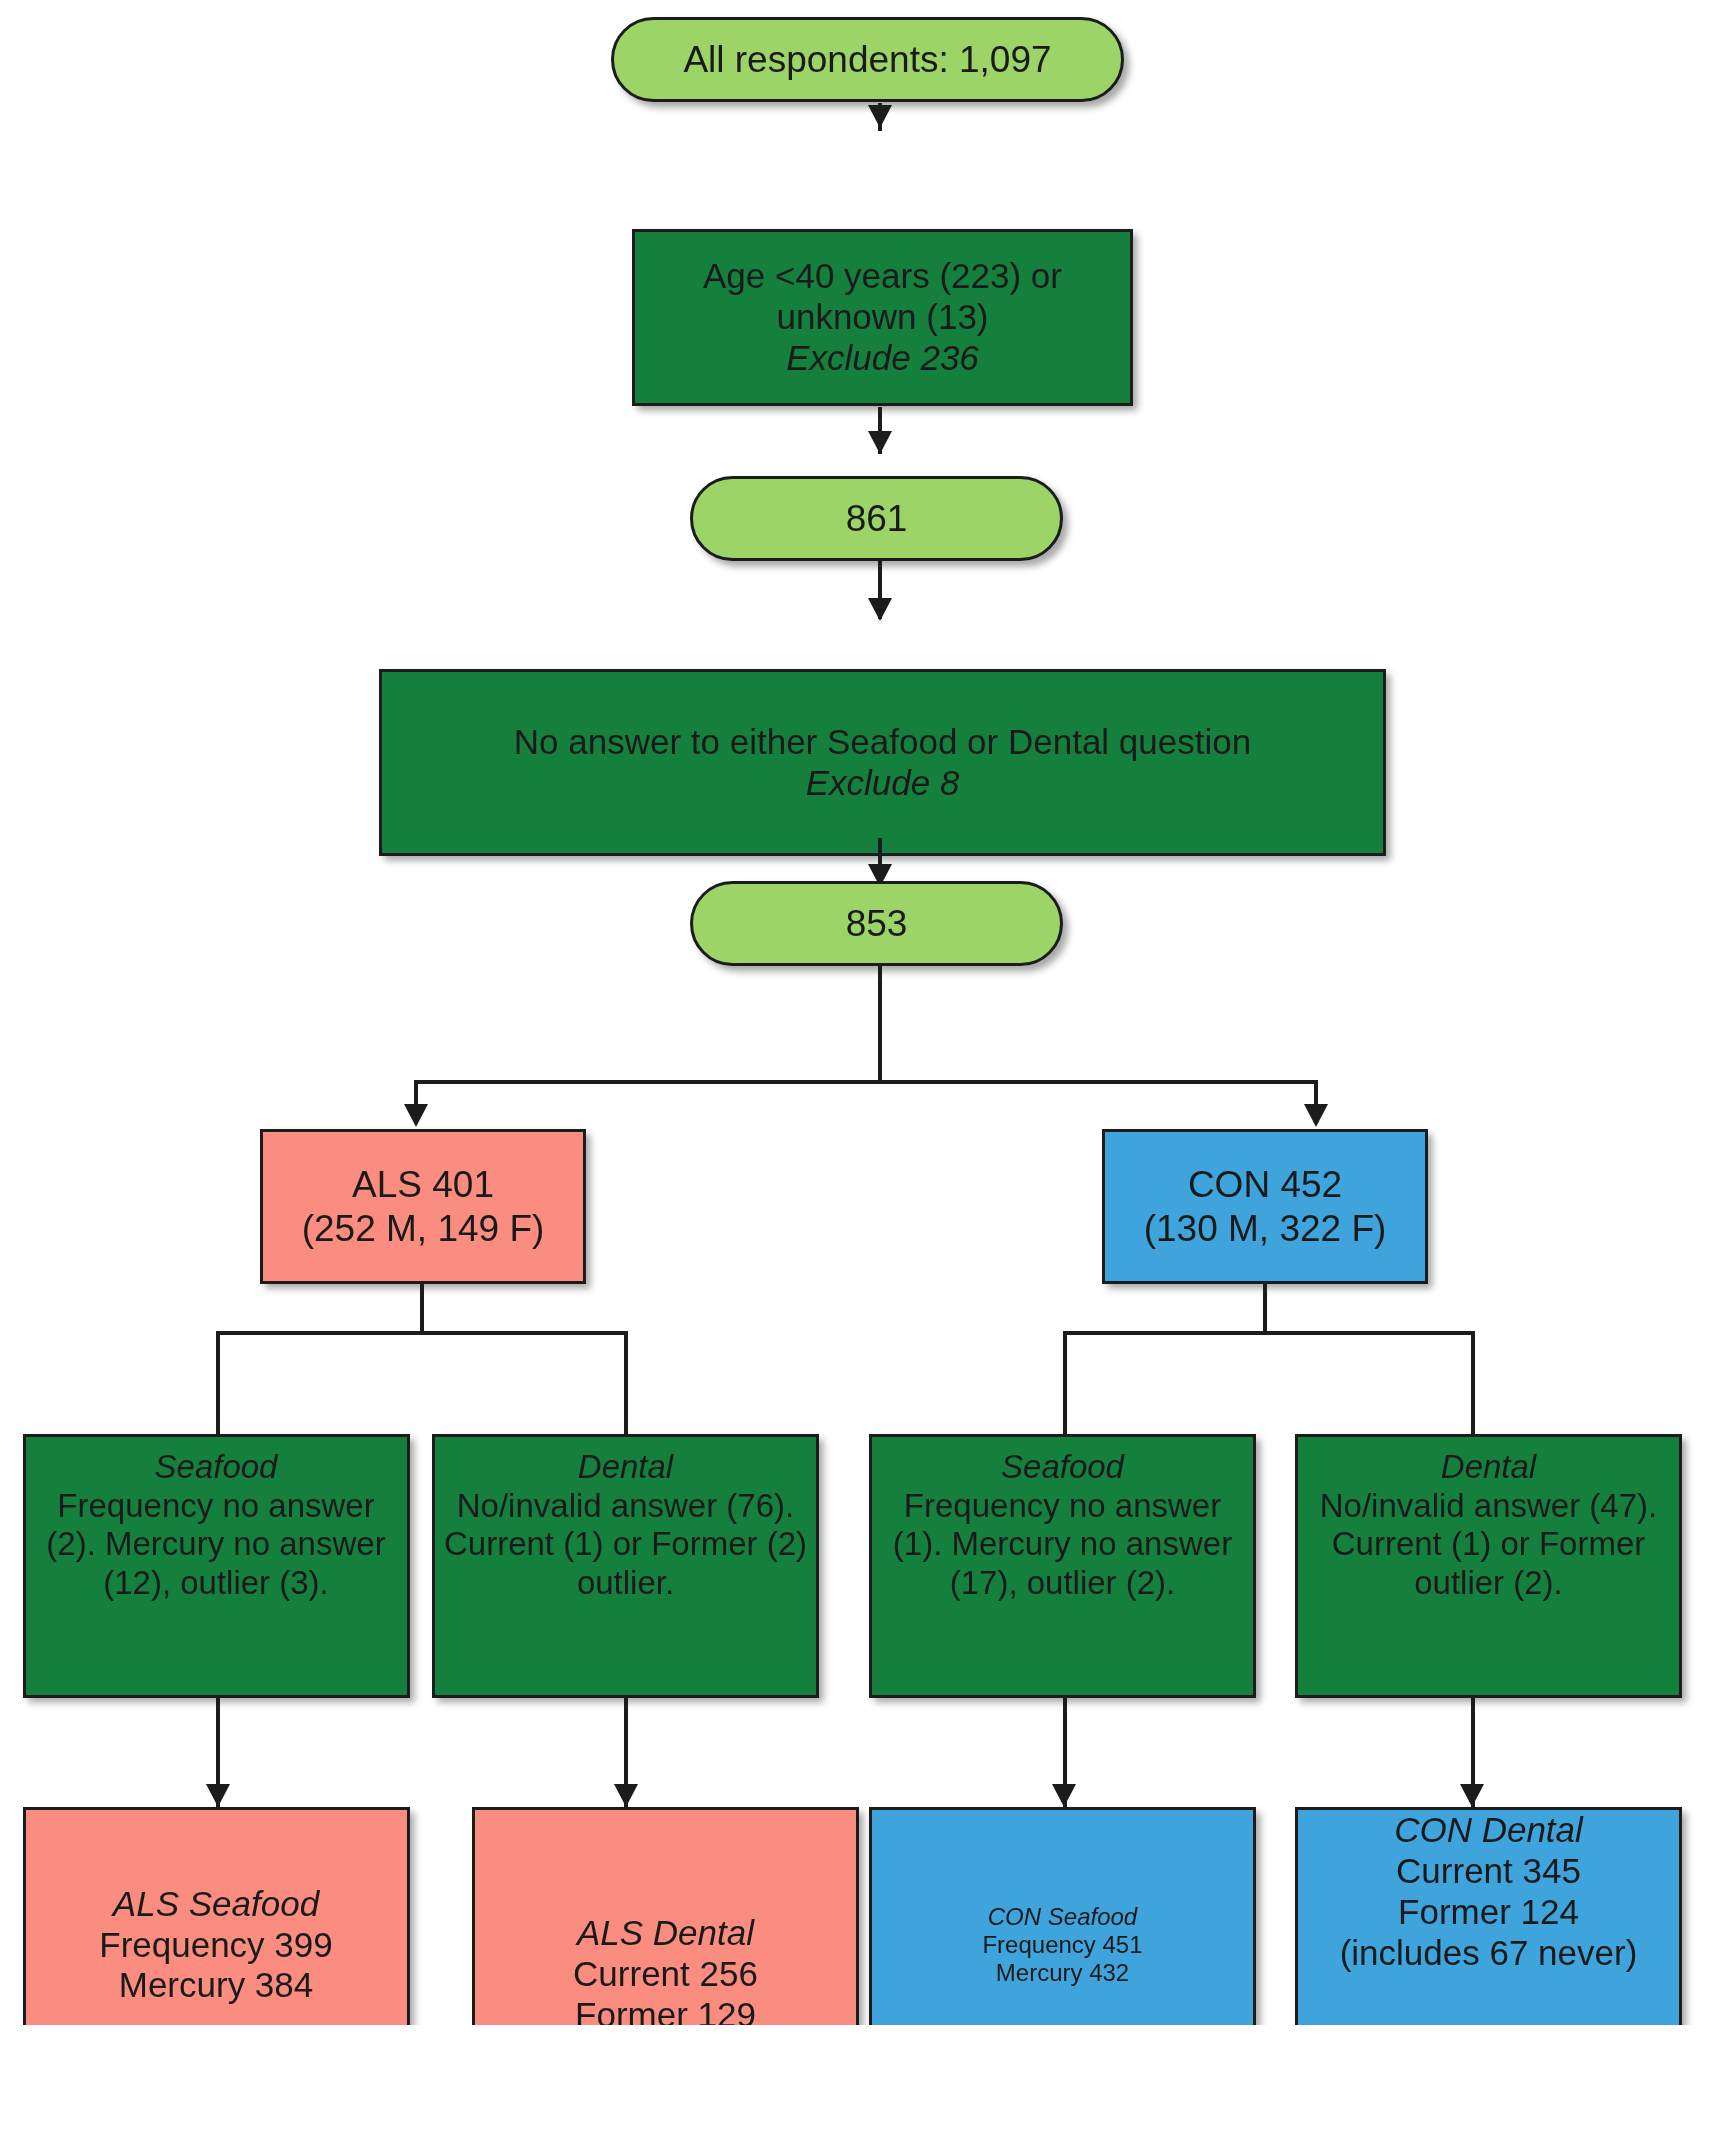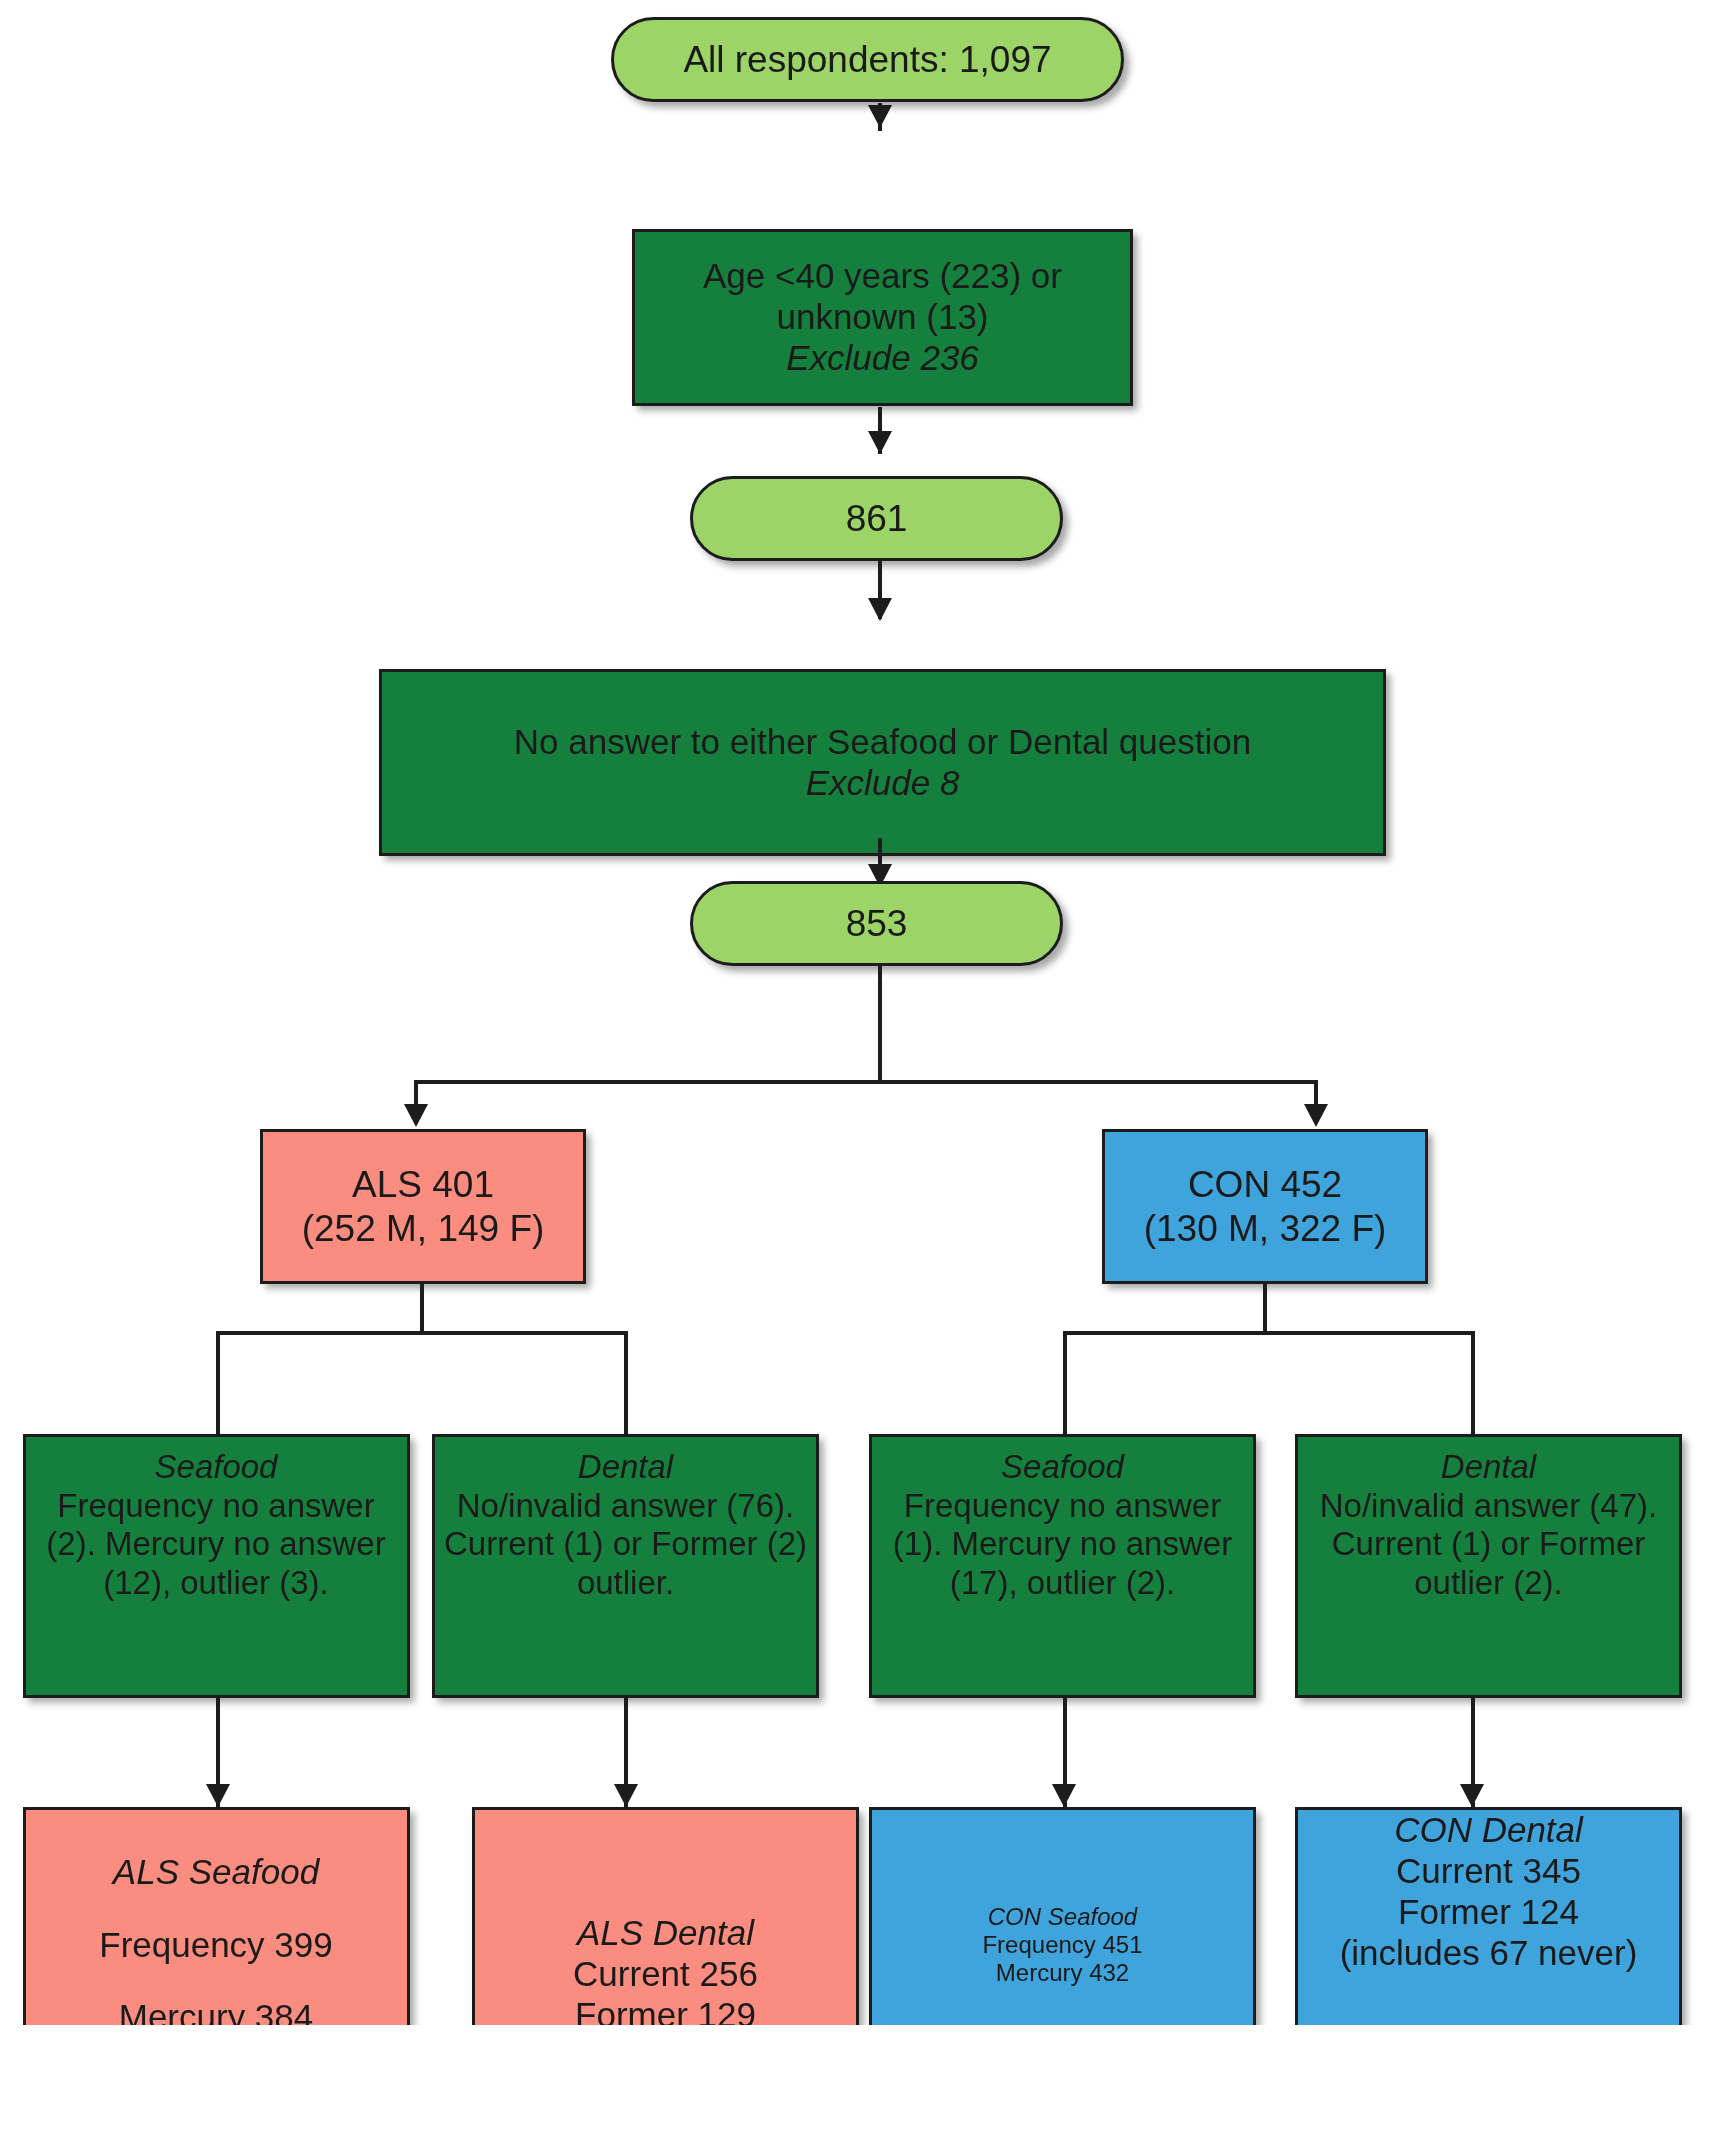--- a/index.html
+++ b/index.html
@@ -151,21 +151,21 @@
 
   <div class="vline" style="left:624px; top:1698px; height:109px;"></div>
   <div class="arrow" style="left:614px; top:1784px;"></div>
 
   <div class="vline" style="left:1063px; top:1698px; height:109px;"></div>
   <div class="arrow" style="left:1052px; top:1784px;"></div>
 
   <div class="vline" style="left:1471px; top:1698px; height:109px;"></div>
   <div class="arrow" style="left:1460px; top:1784px;"></div>
 
-  <div class="node salmon" style="left:22.5px; top:1807px; width:387px; height:276px; font-size:35px; flex-direction:column;gap:32px;">
+  <div class="node salmon" style="left:22.5px; top:1807px; width:387px; height:276px; font-size:35px; flex-direction:column;">
     <span class="txt em">ALS Seafood</span>
     <span class="txt">Frequency 399</span>
     <span class="txt">Mercury 384</span>
   </div>
 
   <div class="node salmon" style="left:432px; top:1807px; width:387px; height:276px; font-size:35px; flex-direction:column; justify-content:flex-end; padding-top:26px;margin-left:40px;">
     <span class="txt em">ALS Dental</span>
     <span class="txt">Current 256</span>
     <span class="txt">Former 129</span>
     <span class="txt">(includes 63 never)</span>

